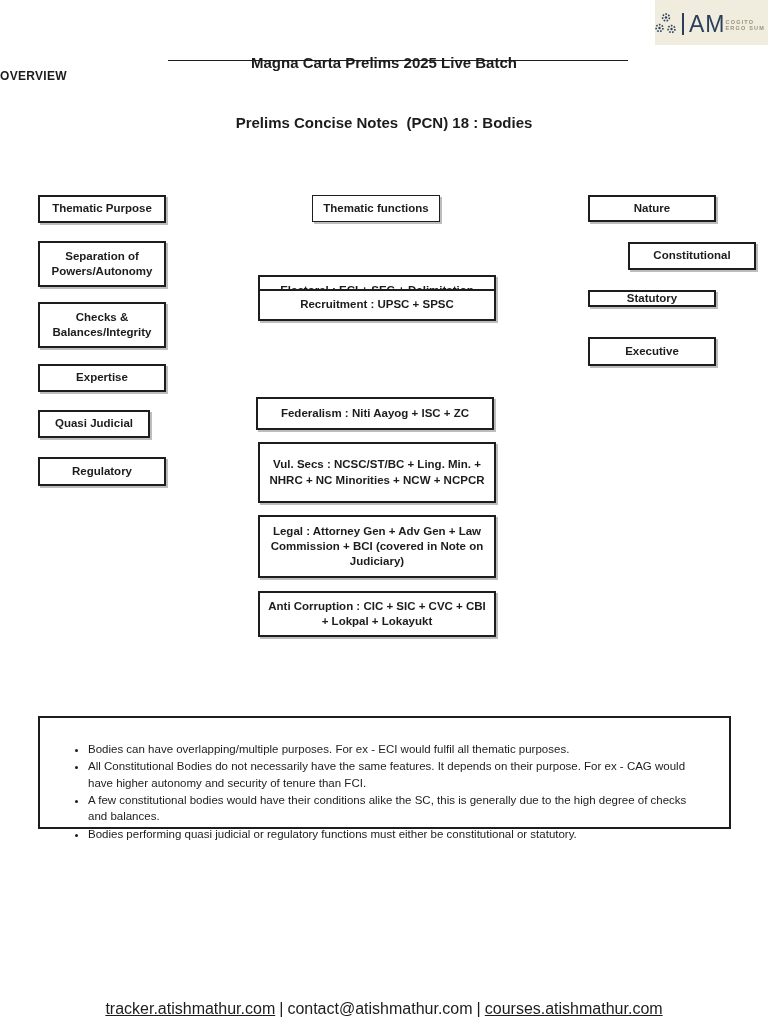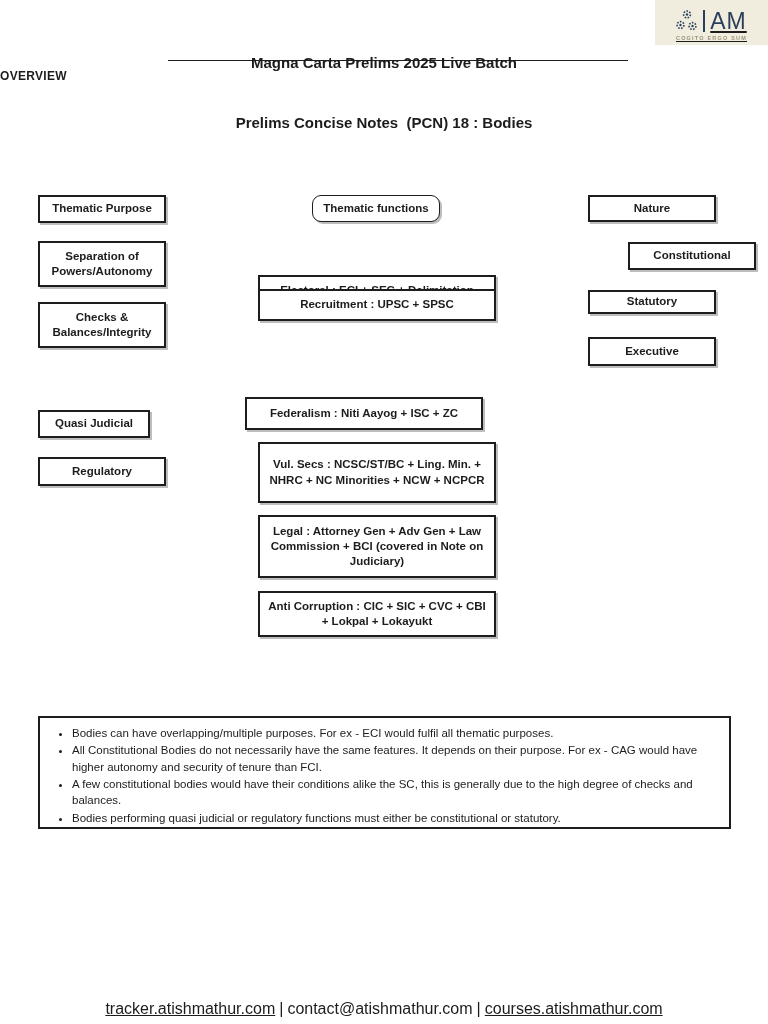--- a/index.html
+++ b/index.html
@@ -39,25 +39,24 @@
     letter-spacing: 0.3px;
   }
 
   
   .logo {
     position: absolute;
     left: 655px; top: 0;
     width: 113px; height: 45px;
     background: #f1edde;
     display: flex;
-    flex-direction: column;
+    flex-direction: row;
     align-items: center;
     justify-content: center;
     padding-top: 3px;
-    text-decoration: underline;
   }
   .logo-row {
     display: flex;
     align-items: center;
     gap: 5px;
     height: 26px;
   }
   .logo-bar {
     width: 2px; height: 22px;
     background: #2b3f5c;
@@ -94,44 +93,44 @@
   }
   .box.thin { border-width: 1px; }
 
   .b-lh  { left: 38px;  top: 195px; width: 128px; height: 28px; }
   .b-l0  { left: 38px;  top: 241px; width: 128px; height: 46px; }
   .b-l1  { left: 38px;  top: 302px; width: 128px; height: 46px; }
   .b-l2  { left: 38px;  top: 364px; width: 128px; height: 28px; }
   .b-l3  { left: 38px;  top: 410px; width: 112px; height: 28px; }
   .b-l4  { left: 38px;  top: 457px; width: 128px; height: 29px; }
 
-  .b-mh  { left: 312px; top: 195px; width: 128px; height: 27px; border-radius: 9px; }
+  .b-mh  { left: 312px; top: 195px; width: 128px; height: 27px; }
   .b-m0  { left: 258px; top: 243px; width: 238px; height: 32px; margin-top: 32px; }
   .b-m1  { left: 258px; top: 289px; width: 238px; height: 32px; }
   .b-m2  { left: 258px; top: 343px; width: 238px; height: 33px; }
-  .b-m3  { left: 245px; top: 397px; width: 238px; height: 33px; }
+  .b-m3  { left: 256px; top: 397px; width: 238px; height: 33px; }
   .b-m4  { left: 258px; top: 442px; width: 238px; height: 61px; }
   .b-m5  { left: 258px; top: 515px; width: 238px; height: 63px; }
   .b-m6  { left: 258px; top: 591px; width: 238px; height: 46px; }
 
   .b-rh  { left: 588px; top: 195px; width: 128px; height: 27px; }
   .b-r0  { left: 588px; top: 242px; width: 128px; height: 28px; margin-left: 40px; }
-  .b-r1  { left: 588px; top: 290px; width: 128px; height: 24px; }
+  .b-r1  { left: 588px; top: 290px; width: 128px; height: 17px; }
   .b-r2  { left: 588px; top: 337px; width: 128px; height: 29px; }
 
   
   .notes-box {
     position: absolute;
     left: 38px; top: 716px;
     width: 693px; height: 113px;
     border: 2px solid #1d1d1d;
     background: #ffffff;
   }
   .notes-box ul {
-    margin: 0;
+    margin: 16px;
     padding: 7px 12px 7px 32px;
     font-size: 11.5px;
     line-height: 1.42;
   }
   .notes-box li { margin-bottom: 1px; }
 
   
   .footer {
     position: absolute;
     top: 1000px; left: 0; right: 0;
@@ -174,20 +173,21 @@
       </svg>
       <div class="logo-bar"></div>
       <div class="logo-monogram">AM</div>
     </div>
     <div class="logo-tagline">COGITO ERGO SUM</div>
   </div>
 
   <div class="box b-lh">Thematic Purpose</div>
   <div class="box b-l0">Separation of Powers/Autonomy</div>
   <div class="box b-l1">Checks &amp; Balances/Integrity</div>
+  <div class="box b-l2">Expertise</div>
   <div class="box b-l3">Quasi Judicial</div>
   <div class="box b-l4">Regulatory</div>
 
   <div class="box b-mh thin">Thematic functions</div>
   <div class="box b-m0">Electoral : ECI + SEC + Delimitation</div>
   <div class="box b-m1">Recruitment : UPSC + SPSC</div>
   <div class="box b-m3">Federalism : Niti Aayog + ISC + ZC</div>
   <div class="box b-m4">Vul. Secs : NCSC/ST/BC + Ling. Min. + NHRC + NC Minorities + NCW + NCPCR</div>
   <div class="box b-m5">Legal : Attorney Gen + Adv Gen + Law Commission + BCI (covered in Note on Judiciary)</div>
   <div class="box b-m6">Anti Corruption : CIC + SIC + CVC + CBI + Lokpal + Lokayukt</div>

